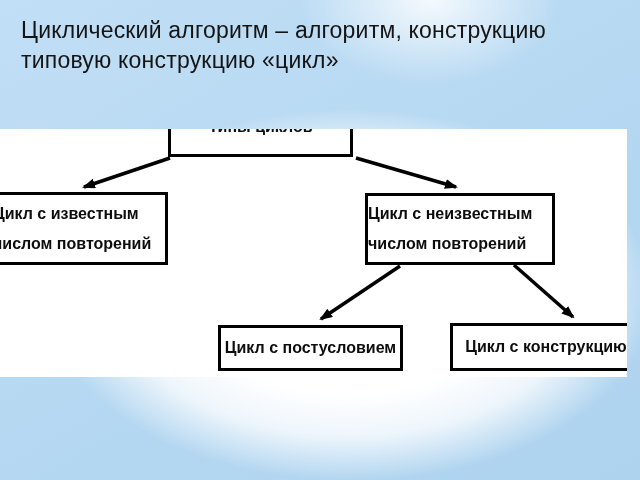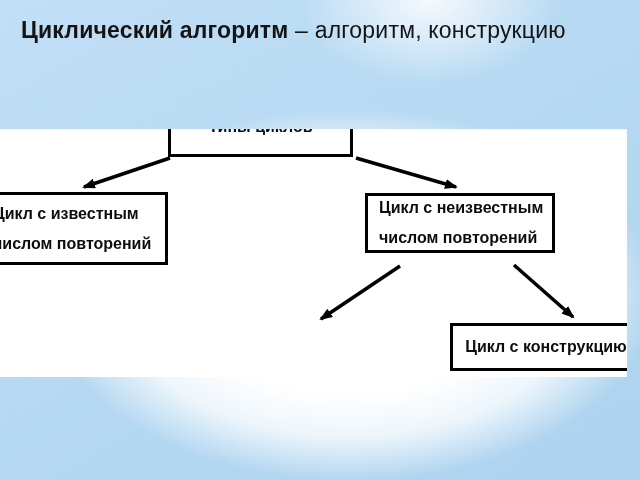--- a/index.html
+++ b/index.html
@@ -20,21 +20,21 @@
   .title {
     position: absolute;
     left: 21px;
     top: 15px;
     width: 605px;
     font-size: 23px;
     line-height: 30px;
     color: #141414;
     letter-spacing: 0.2px;
   }
-  .title .b { font-weight: bold; }
+  .title .b { font-weight: normal; }
 
   .diagram {
     position: absolute;
     left: 0;
     top: 129px;
     width: 627px;
     height: 248px;
     background: #ffffff;
     overflow: hidden;
   }
@@ -63,36 +63,36 @@
   }
   .node-root {
     left: 168px; top: -32px; width: 185px; height: 60px;
     justify-content: center; text-align: center;
   }
   .node-known {
     left: -14px; top: 63px; width: 182px; height: 73px;
     padding-left: 4px; text-align: left;
   }
   .node-unknown {
-    left: 365px; top: 64px; width: 190px; height: 60px;
-    padding-left: 11px; text-align: left;
+    left: 365px; top: 64px; width: 190px; height: 72px;
+    text-align: left;
   }
   .node-post {
     left: 218px; top: 196px; width: 185px; height: 46px;
     justify-content: center; text-align: center;
   }
   .node-pre {
     left: 450px; top: 194px; width: 192px; height: 48px;
     justify-content: center; text-align: center;
   }
 </style>
 </head>
 <body>
 
-<div class="title"><span class="b">Циклический алгоритм</span><span> – алгоритм, конструкцию</span><br></div>
+<div class="title"><span class="b">Циклический алгоритм</span><span> – алгоритм, конструкцию</span><br><span>типовую конструкцию «цикл»</span></div>
 
 <div class="diagram">
 
   <svg class="edges" viewBox="0 0 627 248" xmlns="http://www.w3.org/2000/svg">
     <defs>
       <marker id="ah" markerUnits="userSpaceOnUse" markerWidth="16" markerHeight="12" refX="11" refY="5" orient="auto">
         <path d="M0,0 L13,5 L0,10 Z" fill="#000"></path>
       </marker>
     </defs>
     <line x1="170" y1="29" x2="84" y2="58" marker-end="url(#ah)"></line>
@@ -106,18 +106,21 @@
   </div>
 
   <div class="node node-known">
     <span>Цикл с известным числом повторений</span>
   </div>
 
   <div class="node node-unknown">
     <span>Цикл с неизвестным числом повторений</span>
   </div>
 
+  <div class="node node-post">
+    <span>Цикл с постусловием</span>
+  </div>
 
   <div class="node node-pre">
     <span>Цикл с конструкцию</span>
   </div>
 
 </div>
 
 </body></html>

